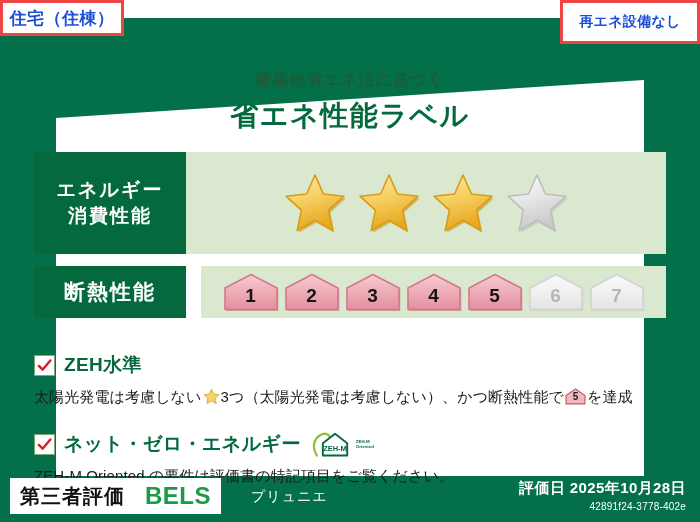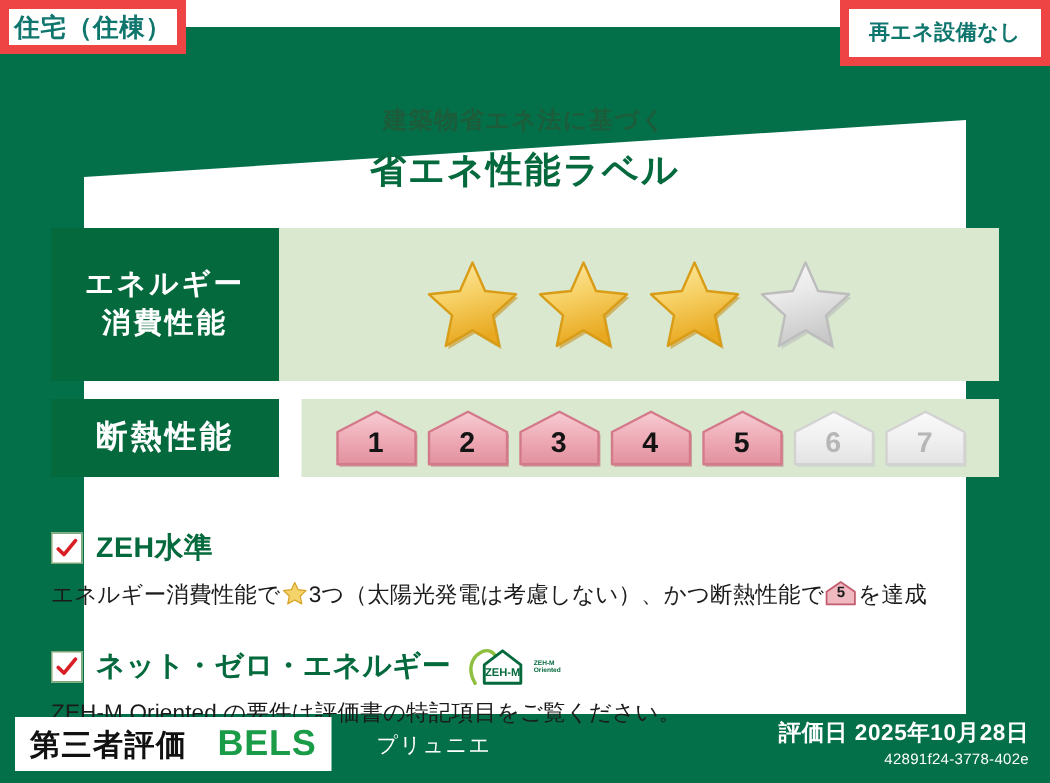--- a/index.html
+++ b/index.html
@@ -34,22 +34,22 @@
     width: 588px;
     height: 396px;
     background: #ffffff;
     clip-path: polygon(0% 9.6%, 100% 0%, 100% 100%, 0% 100%);
   }
 
   
   .tag {
     position: absolute;
     background: #ffffff;
-    border: 6px solid #ef4444;
-    color: #0f766e;
+    border: 3px solid #ef4444;
+    color: #1d4ed8;
     font-weight: bold;
     display: flex;
     align-items: center;
     justify-content: center;
     box-sizing: border-box;
   }
   .tag-left {
     left: 0px; top: 0px;
     width: 124px; height: 36px;
     font-size: 17px;
@@ -73,21 +73,21 @@
   }
   .title-sub {
     color: #1c5c3a;
     font-size: 16px;
     font-weight: bold;
     letter-spacing: 1px;
     margin-top: 8px;
   }
   .title-main {
     color: #046a3d;
-    font-size: 24px;
+    font-size: 28px;
     font-weight: bold;
     letter-spacing: 1.5px;
     margin-top: 6px;
   }
 
   
   .rows {
     position: absolute;
     left: 34px;
     top: 152px;
@@ -486,21 +486,21 @@
     <div class="info-col">
       <div class="info-head">
         <span class="checkbox">
           <svg viewBox="0 0 16 16" aria-hidden="true">
             <path d="M2 8.5 L6 12.5 L14.2 2.6" fill="none" stroke="#d81f26" stroke-width="2.6" stroke-linecap="round" stroke-linejoin="round"></path>
           </svg>
         </span>
         <span class="info-title">ZEH水準</span>
       </div>
       <div class="info-body">
-        <span>エネルギー消費性能で</span><span class="inline-star">
+        <span>太陽光発電は考慮しない</span><span class="inline-star">
           <svg viewBox="0 0 24 24" aria-hidden="true">
             <path d="M12 1.8 L15.2 8.6 L22.6 9.5 L17.2 14.6 L18.6 22 L12 18.4 L5.4 22 L6.8 14.6 L1.4 9.5 L8.8 8.6 Z" fill="#f5d36b" stroke="#d6a020" stroke-width="1.1" stroke-linejoin="round"></path>
           </svg>
         </span><span>3つ（太陽光発電は考慮しない）、かつ断熱性能で</span><span class="inline-house">
           <svg viewBox="0 0 40 32" aria-hidden="true" preserveAspectRatio="none">
             <path d="M2 14 L20 2 L38 14 L38 30 L2 30 Z" fill="#f0b9c2" stroke="#c15a6c" stroke-width="2.2" stroke-linejoin="round"></path>
           </svg>
           <b>5</b>
         </span><span>を達成</span>
       </div>

